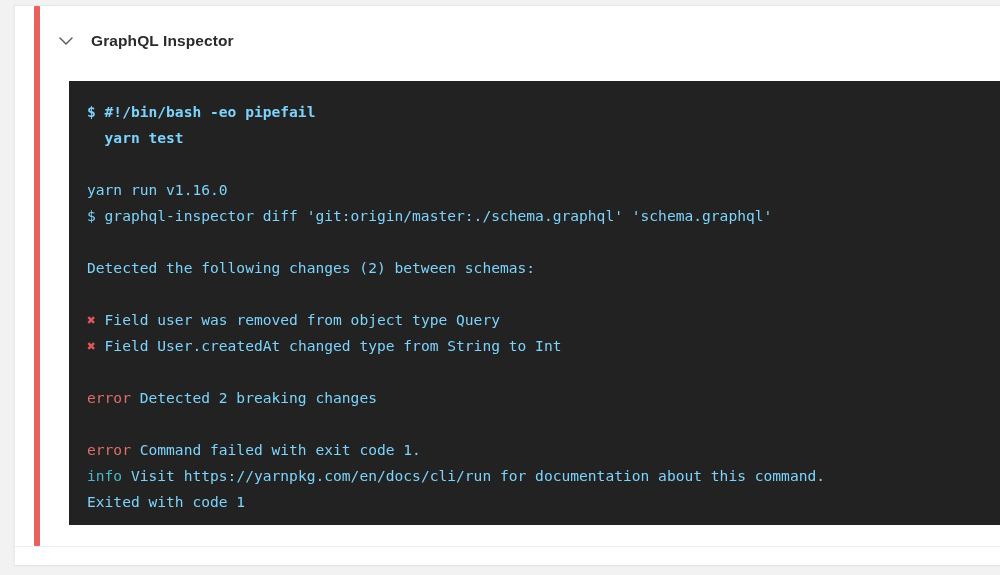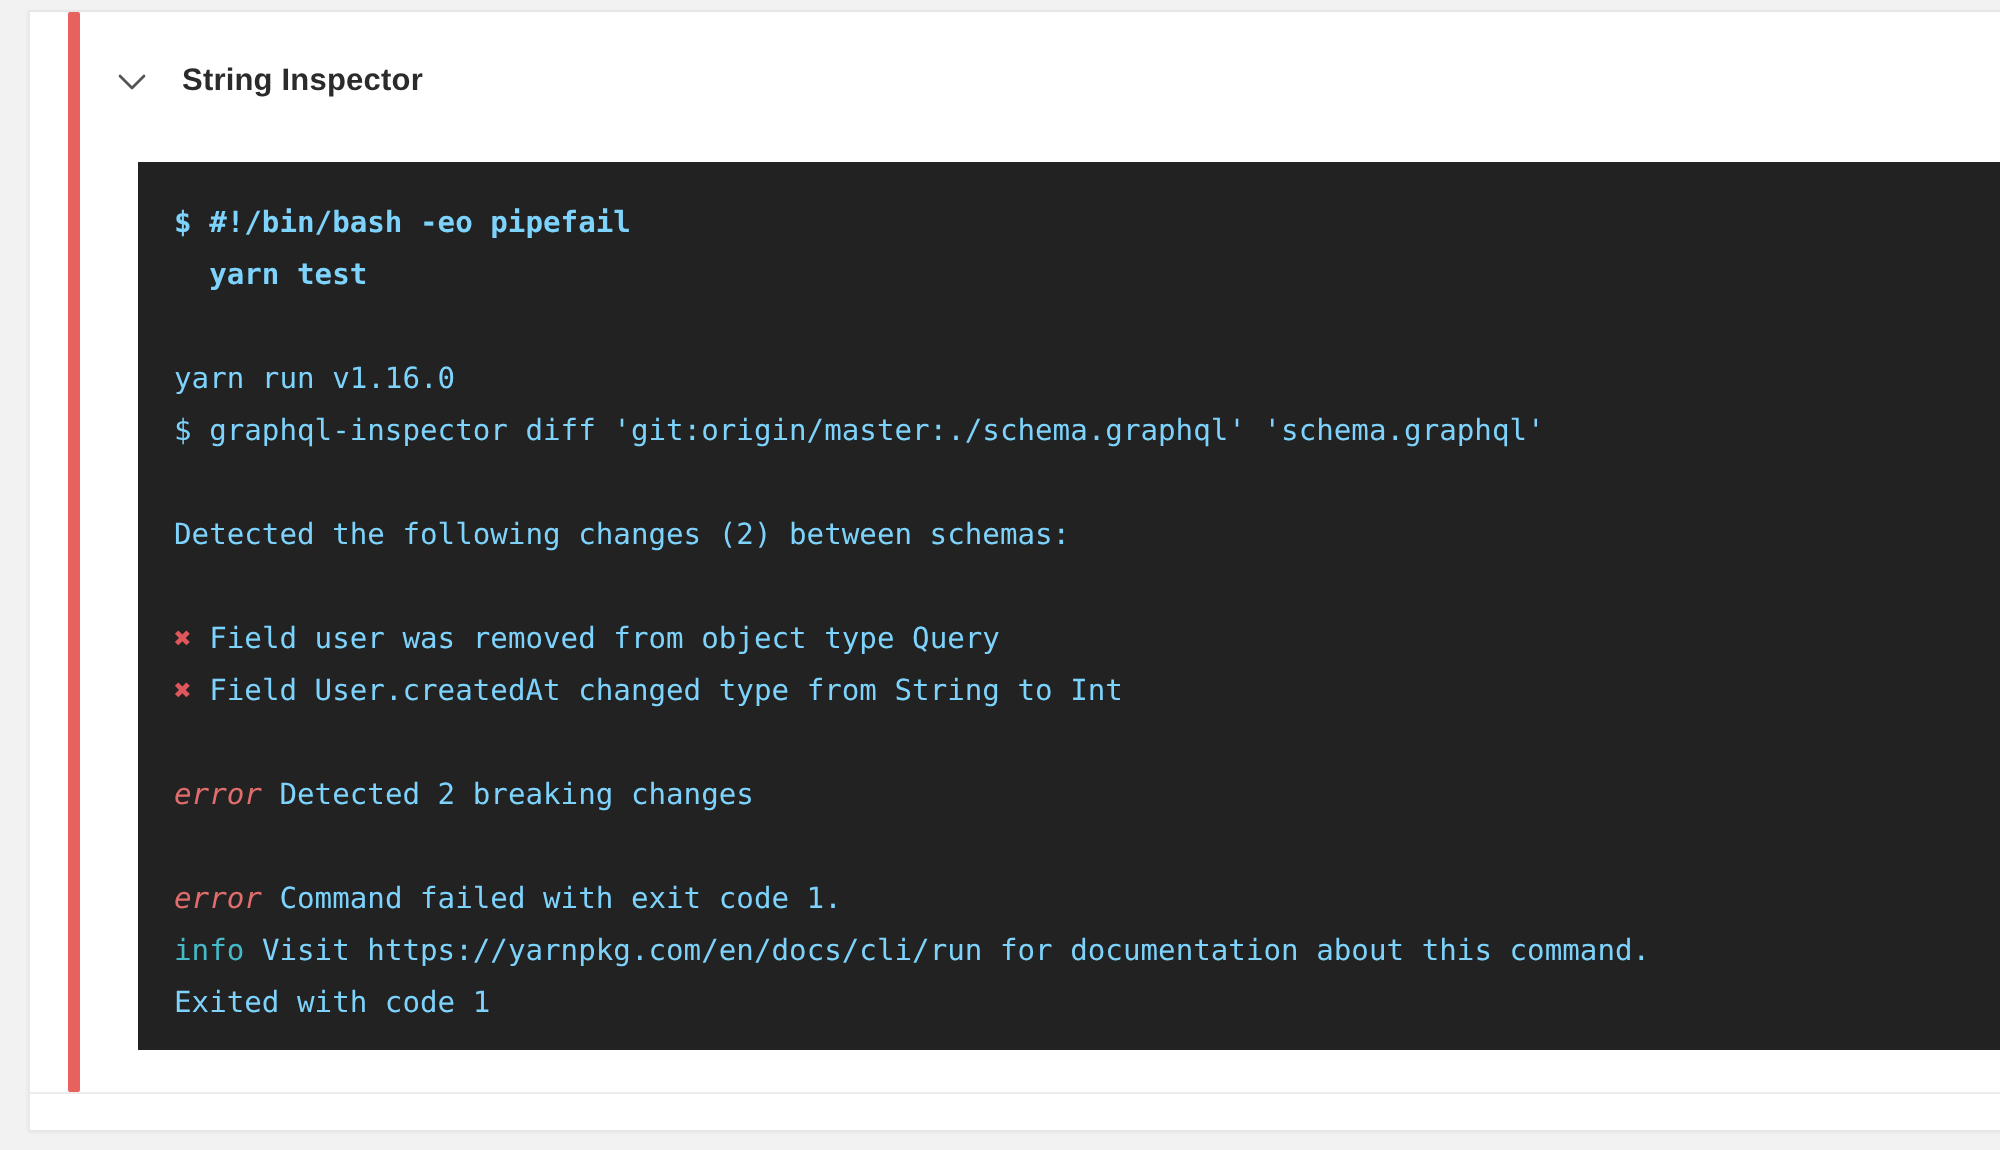--- a/index.html
+++ b/index.html
@@ -93,21 +93,21 @@
     font-size: 14.6px;
     line-height: 26px;
     color: #e8e8e8;
     padding-left: 18px;
     white-space: pre;
   }
   .ln { height: 26px; white-space: pre; }
   .ln.blank { height: 26px; }
   .ln.bold { font-weight: bold; color: #ffffff; }
 
-  .tok-err   { color: #e06c6c; font-style: italic; }
+  .tok-err   { color: #e06c6c; }
   .tok-info  { color: #46b9c9; }
   .tok-cross { color: #e0575b; font-weight: bold; }
   .tok       { color: #7dd3fc; }
 
   
   .card-divider {
     position: absolute;
     left: 0px;
     top: 540px;
     width: 1000px;
@@ -123,21 +123,21 @@
   <div class="log-card">
 
     <div class="status-rail"></div>
 
     <div class="card-header">
       <span class="chevron-btn">
         <svg width="20" height="20" viewBox="0 0 20 20" aria-hidden="true">
           <path d="M4 7 L10 13 L16 7" fill="none" stroke="#555555" stroke-width="1.4" stroke-linecap="round" stroke-linejoin="round"></path>
         </svg>
       </span>
-      <span class="card-title">String Inspector</span>
+      <span class="card-title">GraphQL Inspector</span>
     </div>
 
     <div class="terminal">
       <div class="term-lines" id="term-lines"><div class="ln bold"><span class="tok">$ #!/bin/bash -eo pipefail</span></div><div class="ln bold"><span class="tok">  yarn test</span></div><div class="ln blank">&nbsp;</div><div class="ln"><span class="tok">yarn run v1.16.0</span></div><div class="ln"><span class="tok">$ graphql-inspector diff 'git:origin/master:./schema.graphql' 'schema.graphql'</span></div><div class="ln blank">&nbsp;</div><div class="ln"><span class="tok">Detected the following changes (2) between schemas:</span></div><div class="ln blank">&nbsp;</div><div class="ln"><span class="tok-cross">✖</span><span class="tok"> Field user was removed from object type Query</span></div><div class="ln"><span class="tok-cross">✖</span><span class="tok"> Field User.createdAt changed type from String to Int</span></div><div class="ln blank">&nbsp;</div><div class="ln"><span class="tok-err">error</span><span class="tok"> Detected 2 breaking changes</span></div><div class="ln blank">&nbsp;</div><div class="ln"><span class="tok-err">error</span><span class="tok"> Command failed with exit code 1.</span></div><div class="ln"><span class="tok-info">info</span><span class="tok"> Visit https://yarnpkg.com/en/docs/cli/run for documentation about this command.</span></div><div class="ln"><span class="tok">Exited with code 1</span></div></div>
     </div>
 
     <div class="card-divider"></div>
 
   </div>
 

